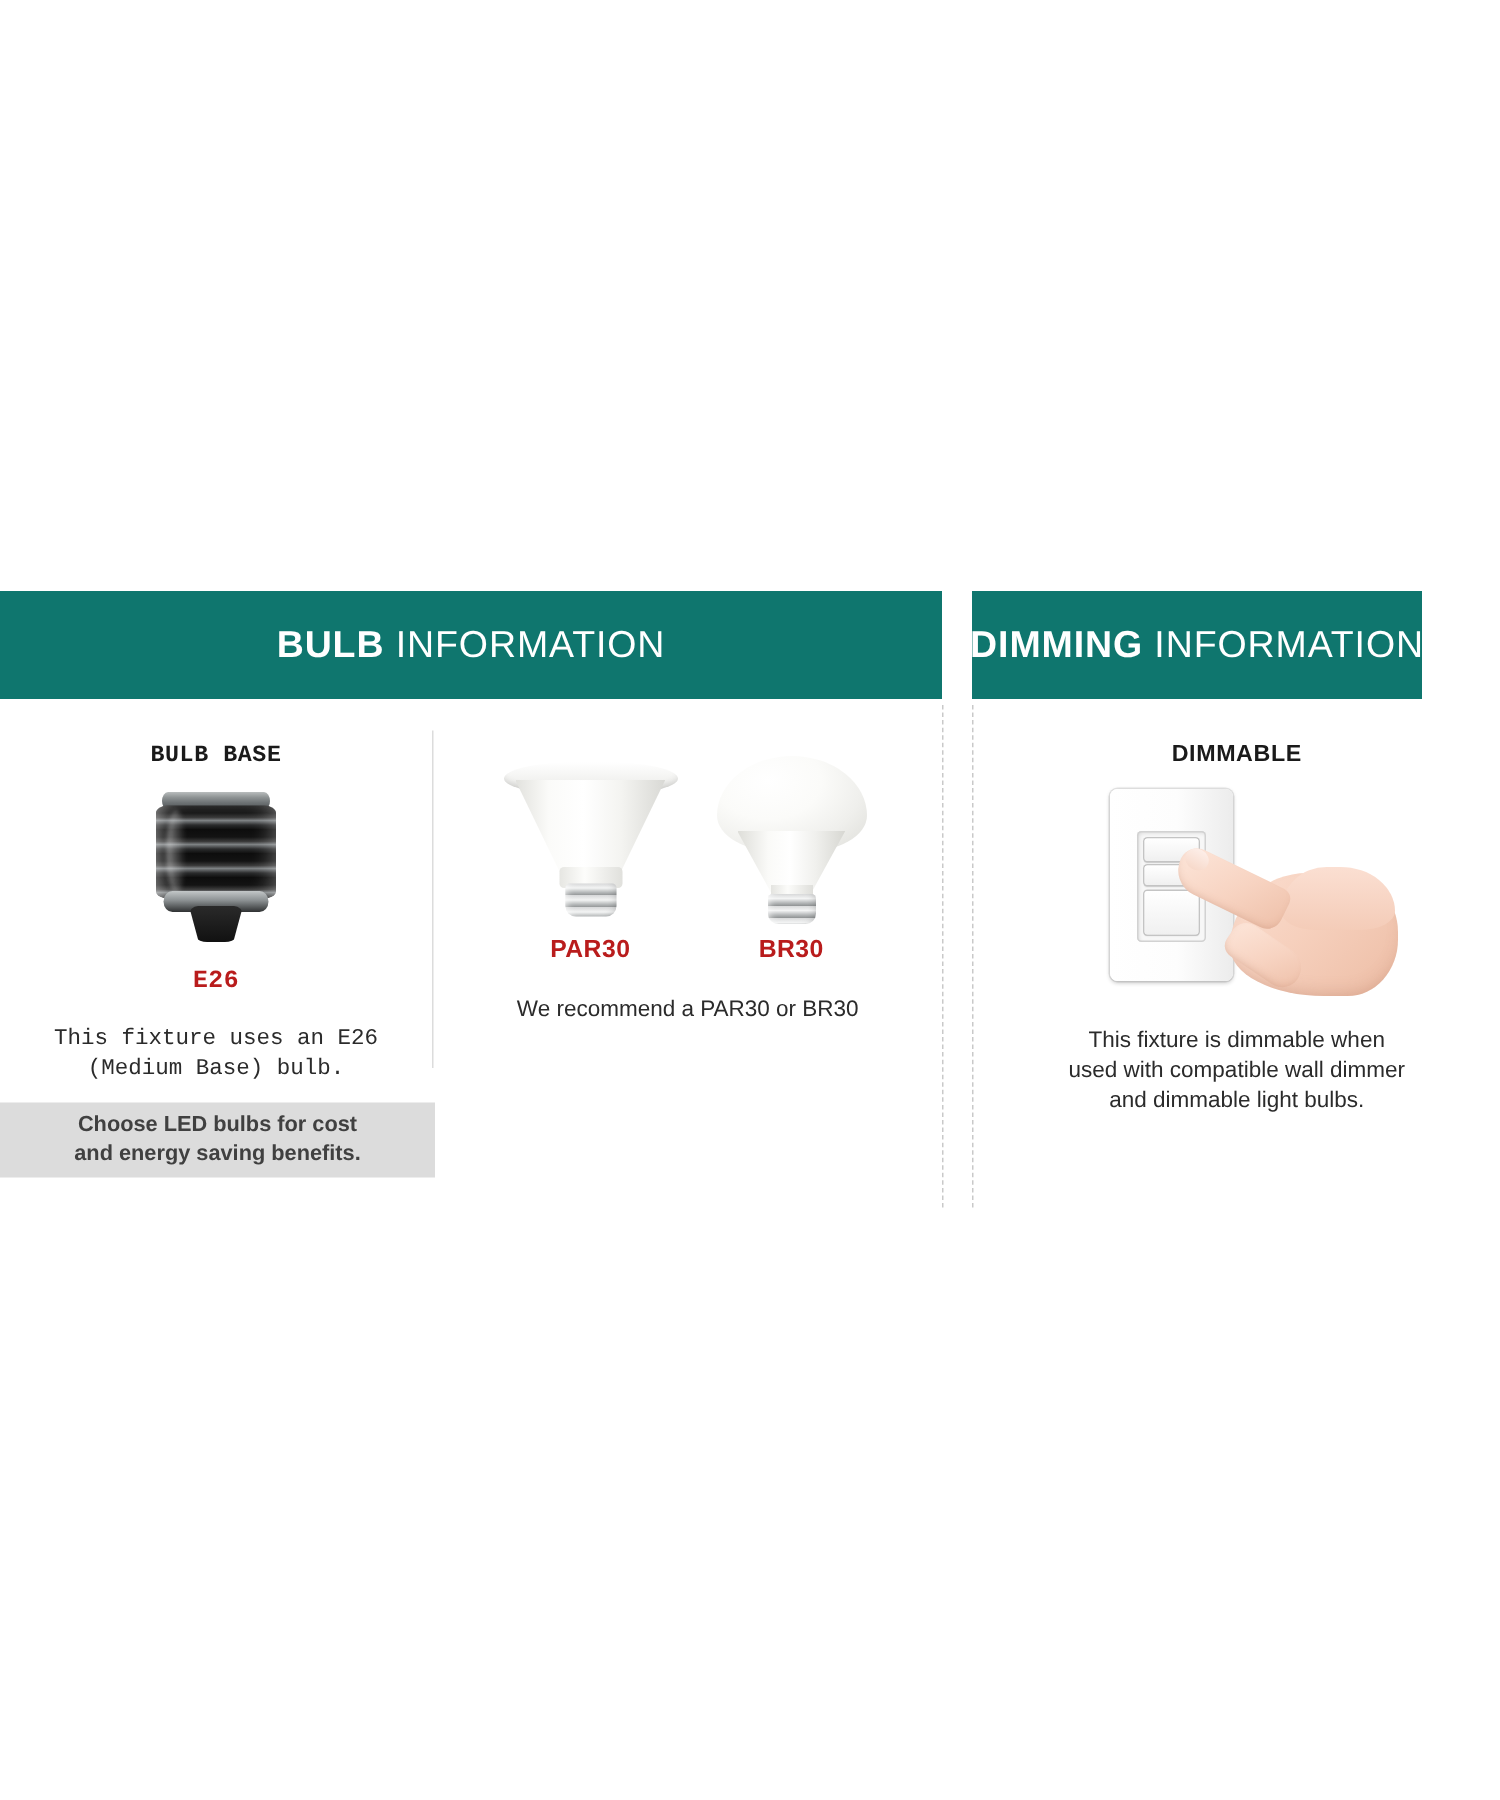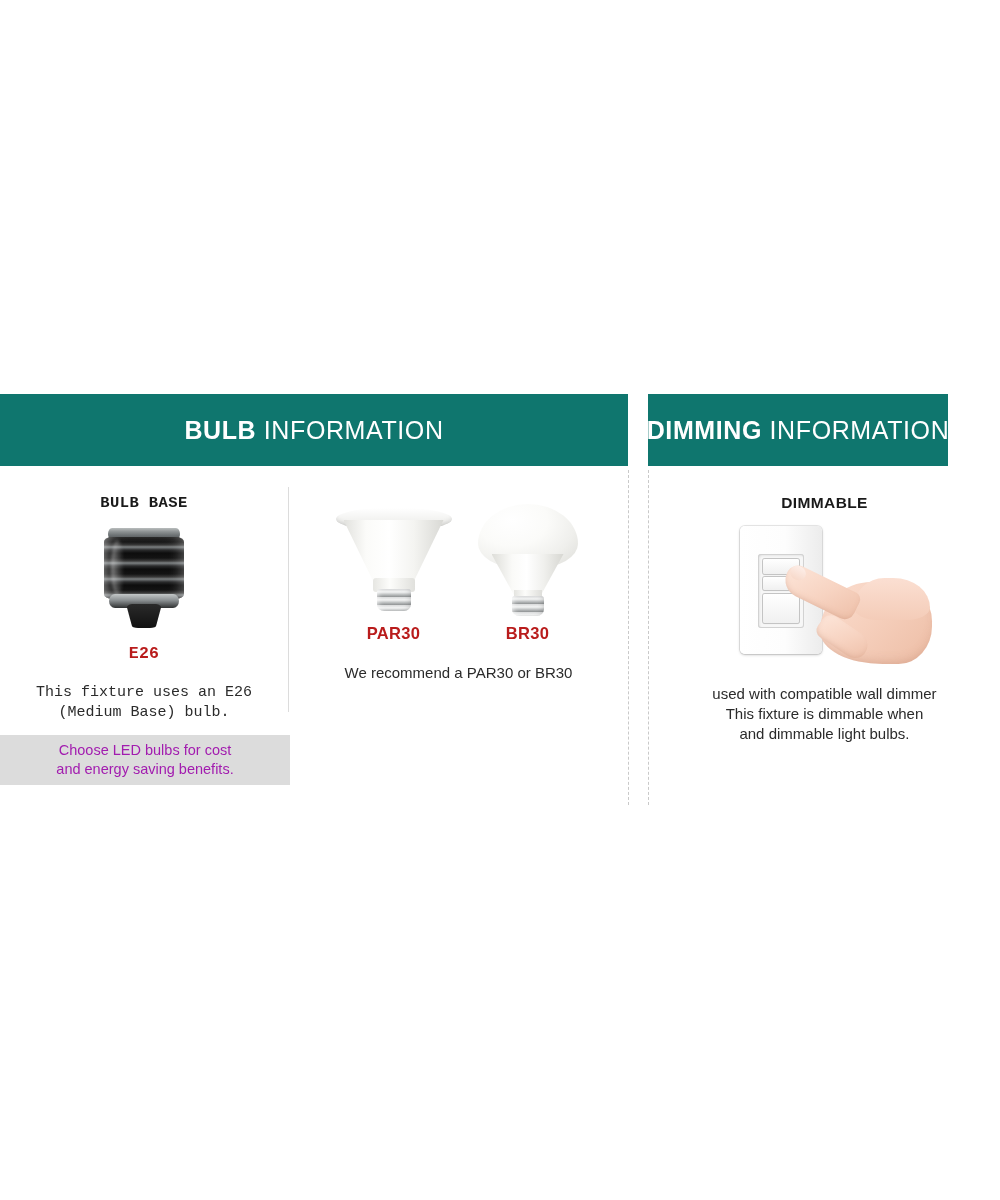--- a/index.html
+++ b/index.html
@@ -325,22 +325,22 @@
     left: 0px;
     top: 735px;
     width: 290px;
     height: 50px;
     background: #dcdcdc;
     display: flex;
     align-items: center;
     justify-content: center;
   }
   .callout-text {
-    color: #a21caf;
-    font-weight: 400;
+    color: #404040;
+    font-weight: 700;
     font-size: 14.5px;
     line-height: 19px;
     text-align: center;
   }
 </style>
 </head>
 <body>
 
 <div class="header-row">
   <div class="header-bar left">
@@ -416,22 +416,22 @@
     <div class="hand">
       <div class="palm"></div>
       <div class="knuckles"></div>
       <div class="finger index"></div>
       <div class="finger nail"></div>
       <div class="finger thumb"></div>
     </div>
   </div>
 
   <div class="desc" style="margin-top:18px;">
+    <div>This fixture is dimmable when</div>
     <div>used with compatible wall dimmer</div>
-    <div>This fixture is dimmable when</div>
     <div>and dimmable light bulbs.</div>
   </div>
 </div>
 
 <div class="callout">
   <div class="callout-text">
     <div>Choose LED bulbs for cost</div>
     <div>and energy saving benefits.</div>
   </div>
 </div>

